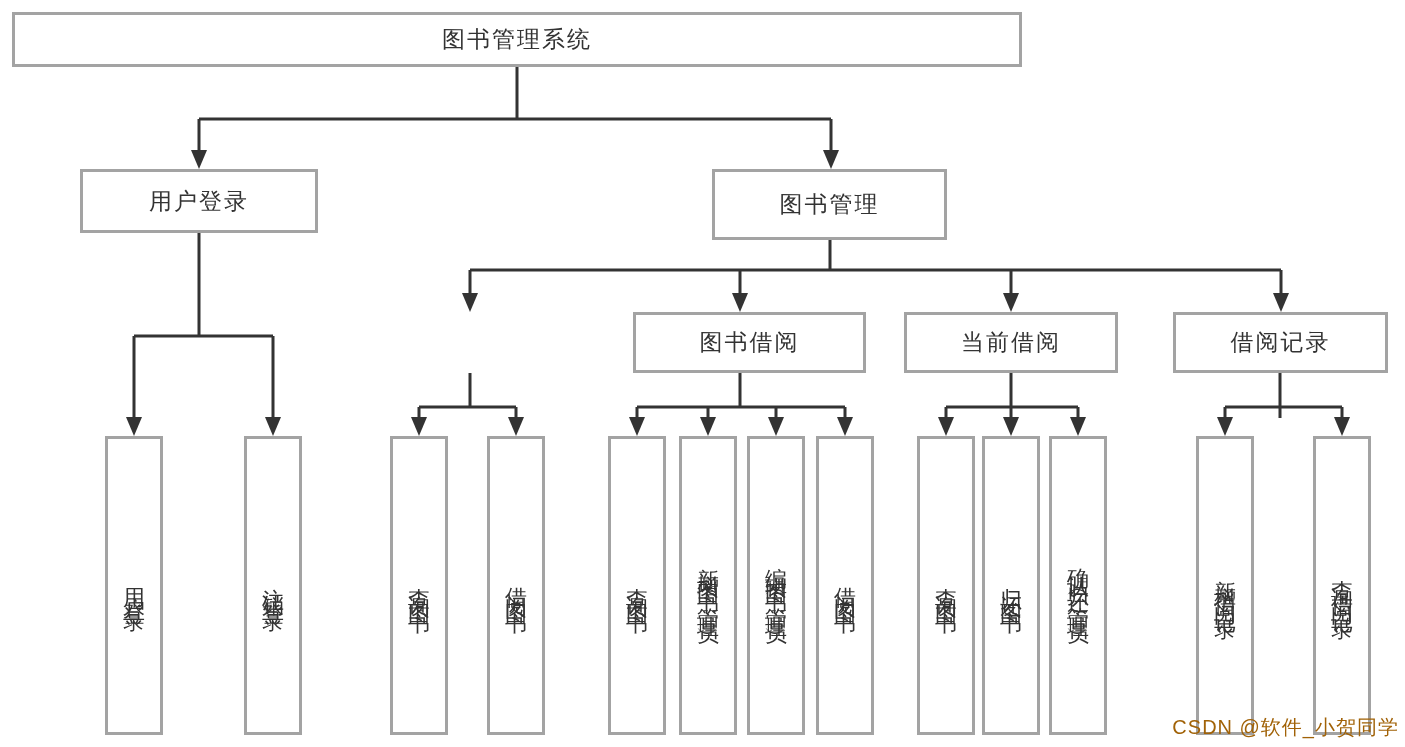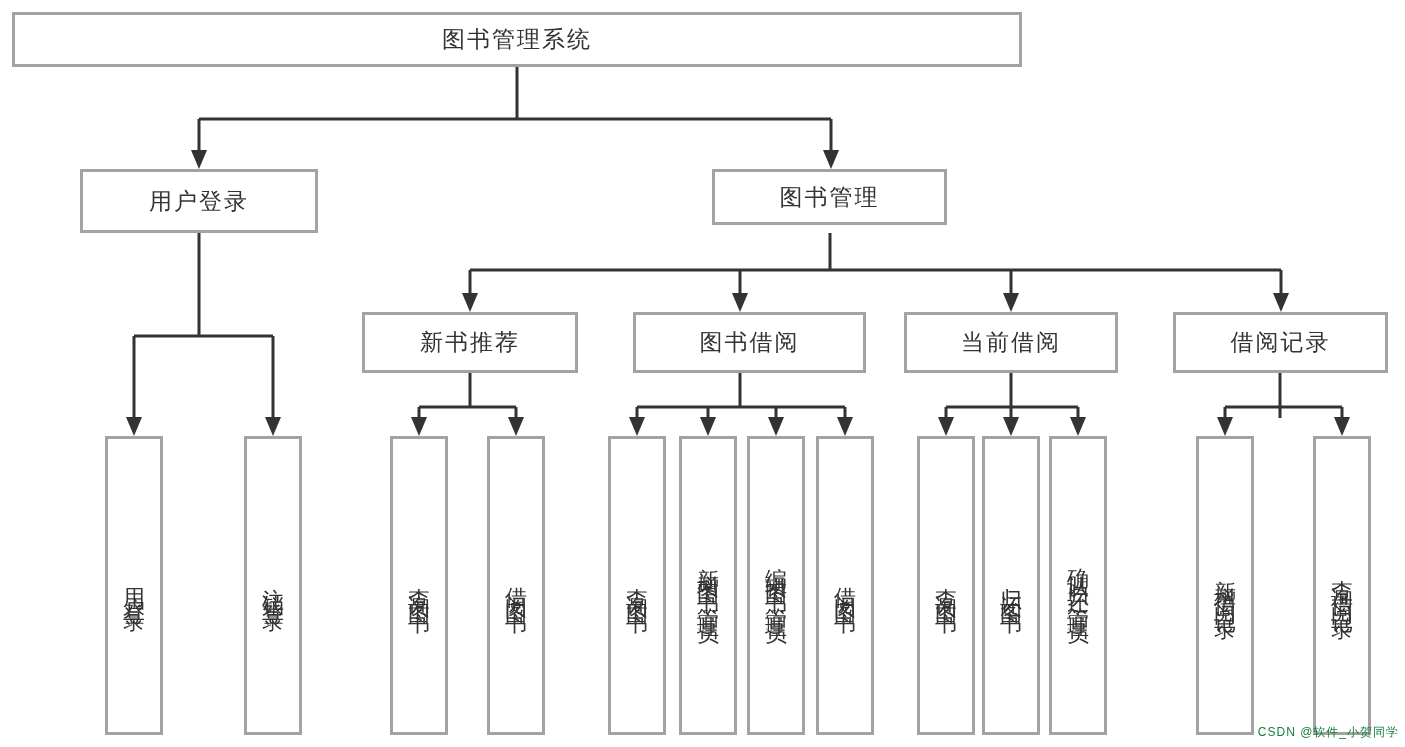--- a/index.html
+++ b/index.html
@@ -24,38 +24,38 @@
   .h-label { font-size: 23px; letter-spacing: 2px; white-space: nowrap; }
   .leaf {
     writing-mode: vertical-rl;
     font-size: 22px;
     letter-spacing: 8px;
     line-height: 1;
   }
   
   .n-root            { left: 12px;   top: 12px;  width: 1010px; height: 55px; }
   .n-user-login      { left: 80px;   top: 169px; width: 238px;  height: 64px; }
-  .n-book-mgmt       { left: 712px;  top: 169px; width: 235px;  height: 56px; }
+  .n-book-mgmt       { left: 712px;  top: 169px; width: 235px;  height: 71px; }
   .n-new-book-rec    { left: 362px;  top: 312px; width: 216px;  height: 61px; }
   .n-book-borrow     { left: 633px;  top: 312px; width: 233px;  height: 61px; }
   .n-current-borrow  { left: 904px;  top: 312px; width: 214px;  height: 61px; }
   .n-borrow-records  { left: 1173px; top: 312px; width: 215px;  height: 61px; }
   .lf { top: 436px; width: 58px; height: 299px; }
   .l-1  { left: 105px;  } .l-2  { left: 244px;  }
   .l-3  { left: 390px;  } .l-4  { left: 487px;  }
   .l-5  { left: 608px;  } .l-6  { left: 679px;  }
   .l-7  { left: 747px;  } .l-8  { left: 816px;  }
   .l-9  { left: 917px;  } .l-10 { left: 982px;  }
   .l-11 { left: 1049px; } .l-12 { left: 1196px; }
   .l-13 { left: 1313px; }
   .watermark {
     position: absolute;
     right: 6px; bottom: 6px;
-    font-size: 12px;
-    color: #15803d;
+    font-size: 20px;
+    color: #a16207;
     letter-spacing: 1px;
     white-space: nowrap;
   }
 </style>
 </head>
 <body>
 
 <div class="stage">
 
   <svg class="connectors" viewBox="0 0 1405 747" xmlns="http://www.w3.org/2000/svg">
@@ -99,21 +99,20 @@
       <polygon points="1217,417 1233,417 1225,436"></polygon>
       <polygon points="1334,417 1350,417 1342,436"></polygon>
     </g>
   </svg>
 
   <div class="box n-root h-label">图书管理系统</div>
 
   <div class="box n-user-login h-label">用户登录</div>
   <div class="box n-book-mgmt h-label">图书管理</div>
 
-  <div class="box n-new-book-rec h-label">新书推荐</div>
   <div class="box n-book-borrow h-label">图书借阅</div>
   <div class="box n-current-borrow h-label">当前借阅</div>
   <div class="box n-borrow-records h-label">借阅记录</div>
 
   <div class="box leaf lf l-1">用户登录</div>
   <div class="box leaf lf l-2">注销登录</div>
 
   <div class="box leaf lf l-3">查询图书</div>
   <div class="box leaf lf l-4">借阅图书</div>
 

